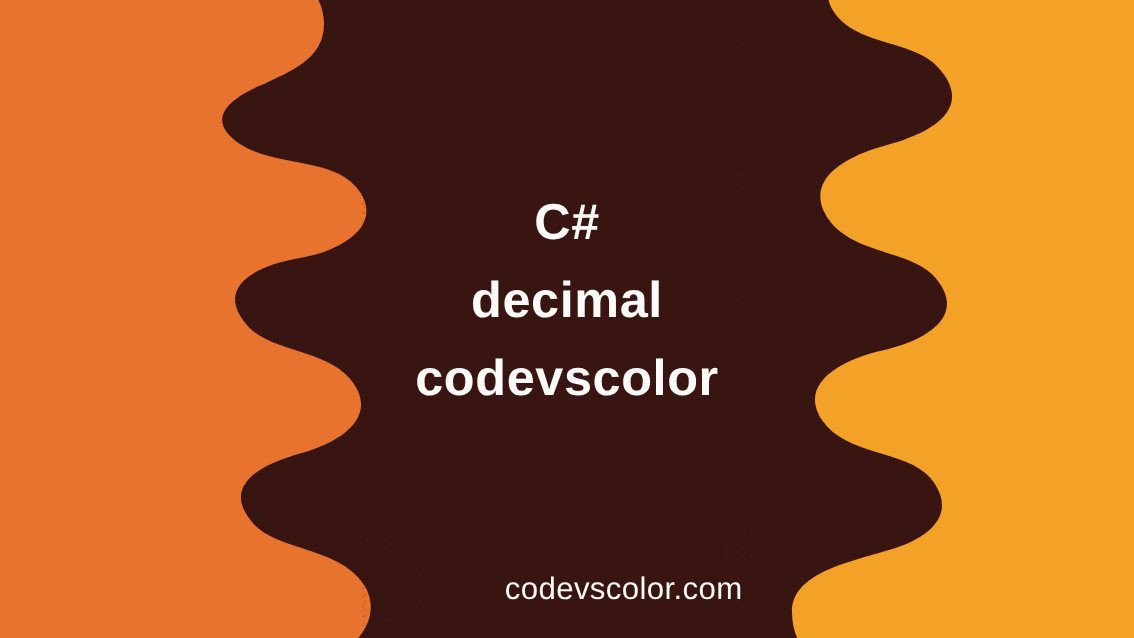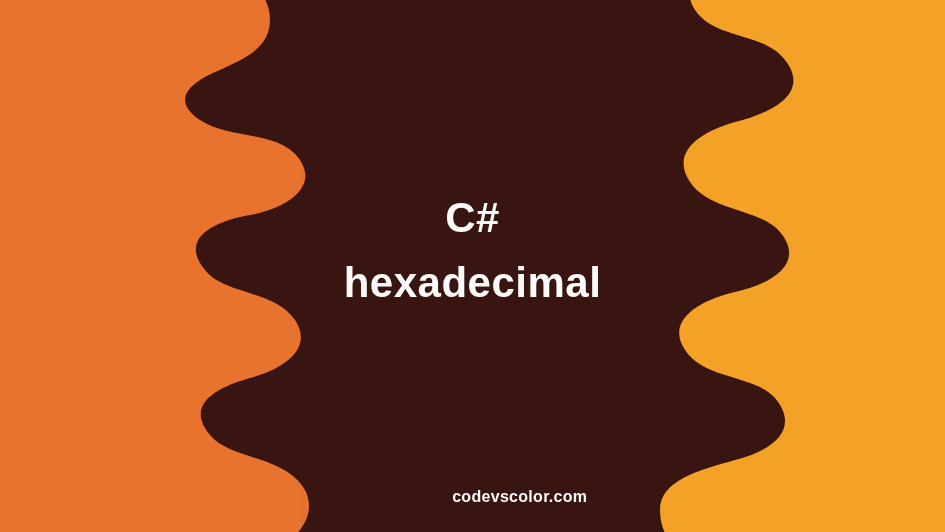--- a/index.html
+++ b/index.html
@@ -59,22 +59,22 @@
       line-height: 1.55;
       letter-spacing: 0.5px;
     }
     .watermark {
       position: absolute;
       z-index: 5;
       left: 55%;
       bottom: 26px;
       transform: translateX(-50%);
       color: #fdfafa;
-      font-size: 16px;
-      font-weight: 700;
+      font-size: 26px;
+      font-weight: 400;
       letter-spacing: 0.3px;
     }
     
     .dither-left, .dither-right {
       position: absolute;
       top: 0;
       height: 532px;
       width: 60px;
       z-index: 3;
       pointer-events: none;
@@ -130,17 +130,18 @@
       C 680 -12, 700 -35, 720 -40
       Z
     "></path>
   </svg>
 
   <div class="dither-left"></div>
   <div class="dither-right"></div>
 
   <div class="title-wrap">
     <div class="title-line">C#</div>
-    <div class="title-line">hexadecimal</div>
+    <div class="title-line">decimal</div>
+    <div class="title-line">codevscolor</div>
   </div>
 
   <div class="watermark">codevscolor.com</div>
 </div>
 
 </body></html>

